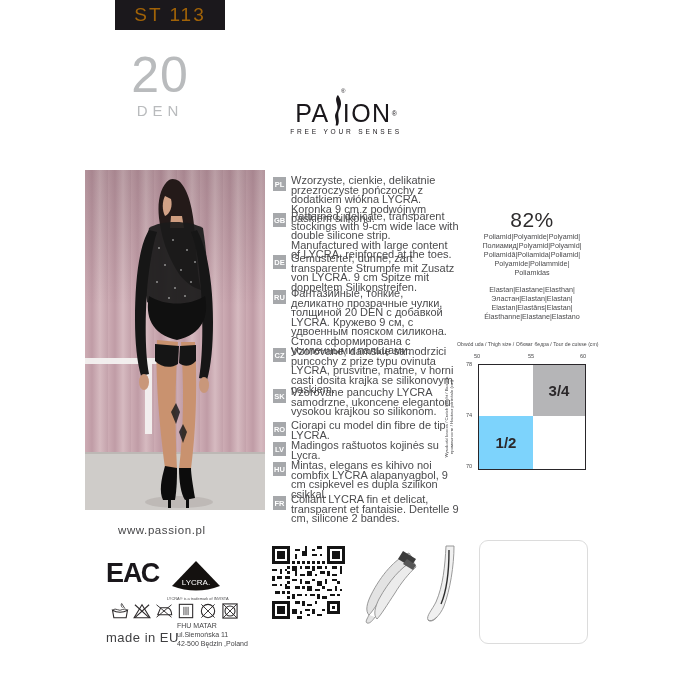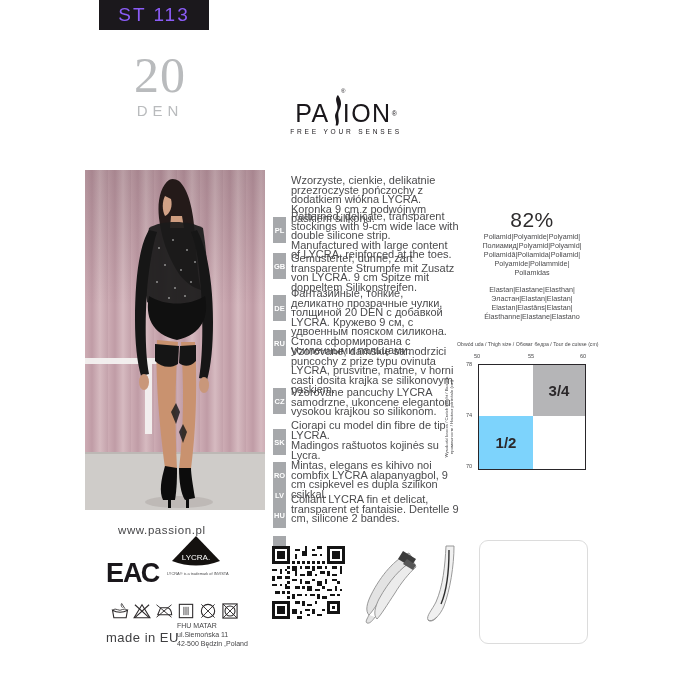--- a/index.html
+++ b/index.html
@@ -1,26 +1,26 @@
 <!DOCTYPE html>
 <html><head>
 <meta charset="utf-8">
 <style>
   html,body{margin:0;padding:0;background:#fff;}
   .page{position:relative;width:700px;height:700px;background:#ffffff;
         font-family:"Liberation Sans",sans-serif;overflow:hidden;color:#4b4b4d;}
 
   
-  .banner{position:absolute;left:99px;top:0;width:110px;height:30px;background:#1b181c;
-          display:flex;align-items:center;justify-content:center;color:#8b5cf6;
+  .banner{position:absolute;left:115px;top:0;width:110px;height:30px;background:#1b181c;
+          display:flex;align-items:center;justify-content:center;color:#a16207;
           font-size:19px;font-weight:300;letter-spacing:2px;}
 
   
   .den-num{position:absolute;left:118px;top:46px;width:84px;text-align:center;
-           font-size:50px;font-weight:300;color:#b9bbbd;letter-spacing:1px;font-family:Liberation Serif, serif;}
+           font-size:50px;font-weight:300;color:#b9bbbd;letter-spacing:1px;}
   .den-unit{position:absolute;left:118px;top:102px;width:84px;text-align:center;
             font-size:15px;color:#b9bbbd;letter-spacing:5px;}
 
   
   .logo{position:absolute;left:278px;top:94px;width:136px;text-align:center;color:#1a171b;}
   .logo-row{display:flex;align-items:flex-end;justify-content:center;position:relative;}
   .logo-txt{font-size:25px;font-weight:500;letter-spacing:1.5px;line-height:26px;}
   .logo-flame{width:15px;height:33px;margin:0 -1px -1px -1px;}
   .logo-reg{font-size:7px;vertical-align:top;position:relative;top:-9px;}
   .logo-reg-flame{position:absolute;top:-6px;left:63px;font-size:6px;}
@@ -28,22 +28,22 @@
 
   
   .photo{position:absolute;left:85px;top:170px;width:180px;height:340px;overflow:hidden;
          background:repeating-linear-gradient(90deg,#cdacb4 0px,#c09ca6 7px,#d6bac0 15px,#c4a2ab 23px);}
   .photo-shade{position:absolute;inset:0;background:linear-gradient(180deg,rgba(56,30,40,.18),rgba(0,0,0,0) 40%);}
   .photo-floor{position:absolute;left:0;bottom:0;width:100%;height:56px;background:#cfccc9;border-top:2px solid #bdb8b5;}
   .photo svg{position:absolute;left:0;top:0;}
 
   
   .desc-block{position:absolute;left:273px;width:190px;}
-  .lang-chip{position:absolute;left:0;top:1px;width:13px;height:26px;background:#a6a8ab;color:#fff;
-             font-size:7.5px;font-weight:bold;display:flex;align-items:center;justify-content:center;margin-top:40px;}
+  .lang-chip{position:absolute;left:0;top:1px;width:13px;height:14px;background:#a6a8ab;color:#fff;
+             font-size:7.5px;font-weight:bold;display:flex;align-items:center;justify-content:center;}
   .desc-text{margin-left:18px;width:168px;font-size:11px;line-height:9.5px;color:#4b4b4d;}
 
   
   .comp{position:absolute;left:446px;top:208px;width:172px;text-align:center;color:#4b4b4d;}
   .comp-pct{font-size:21px;color:#2e2c2d;letter-spacing:.5px;line-height:24px;}
   .comp-line{font-size:7.2px;line-height:9px;}
   .comp-gap{height:8px;}
 
   
   .sc-xlabel{position:absolute;left:457px;top:341px;font-size:5.2px;color:#4b4b4d;white-space:nowrap;}
@@ -52,21 +52,21 @@
   .sc-cell{position:absolute;display:flex;align-items:center;justify-content:center;
            font-size:15px;font-weight:bold;color:#2b282a;}
   .sc-ylab-wrap{position:absolute;left:444px;top:364px;width:12px;height:106px;}
   .sc-ylab{position:absolute;left:0;top:106px;width:106px;transform:rotate(-90deg);transform-origin:0 0;
            font-size:4.3px;line-height:5.4px;text-align:center;color:#4b4b4d;}
 
   
   .website{position:absolute;left:118px;top:524px;font-size:11.5px;font-weight:500;color:#454547;letter-spacing:.6px;}
   .eac{position:absolute;left:106px;top:558px;font-size:27px;font-weight:bold;color:#1a171b;
        letter-spacing:-1px;transform:scaleY(1.05);}
-  .lycra{position:absolute;left:167px;top:535px;width:58px;text-align:center;}
+  .lycra{position:absolute;left:167px;top:560px;width:58px;text-align:center;}
   .lycra-caption{font-size:3.9px;color:#4b4b4d;margin-top:1px;white-space:nowrap;}
   .care-row{position:absolute;left:110px;top:601px;display:flex;gap:2px;}
   .care-row svg{width:20px;height:20px;}
   .madein{position:absolute;left:106px;top:630px;font-size:13px;color:#3f3f41;letter-spacing:.5px;}
   .company{position:absolute;left:177px;top:621px;font-size:7px;line-height:9px;color:#454547;}
   .qr{position:absolute;left:272px;top:546px;width:73px;height:73px;}
   .legs-draw{position:absolute;left:357px;top:549px;}
   .foot-draw{position:absolute;left:416px;top:544px;}
   .price-box{position:absolute;left:479px;top:540px;width:107px;height:102px;
              border:1px solid #dcdcdc;border-radius:9px;background:#fff;}

